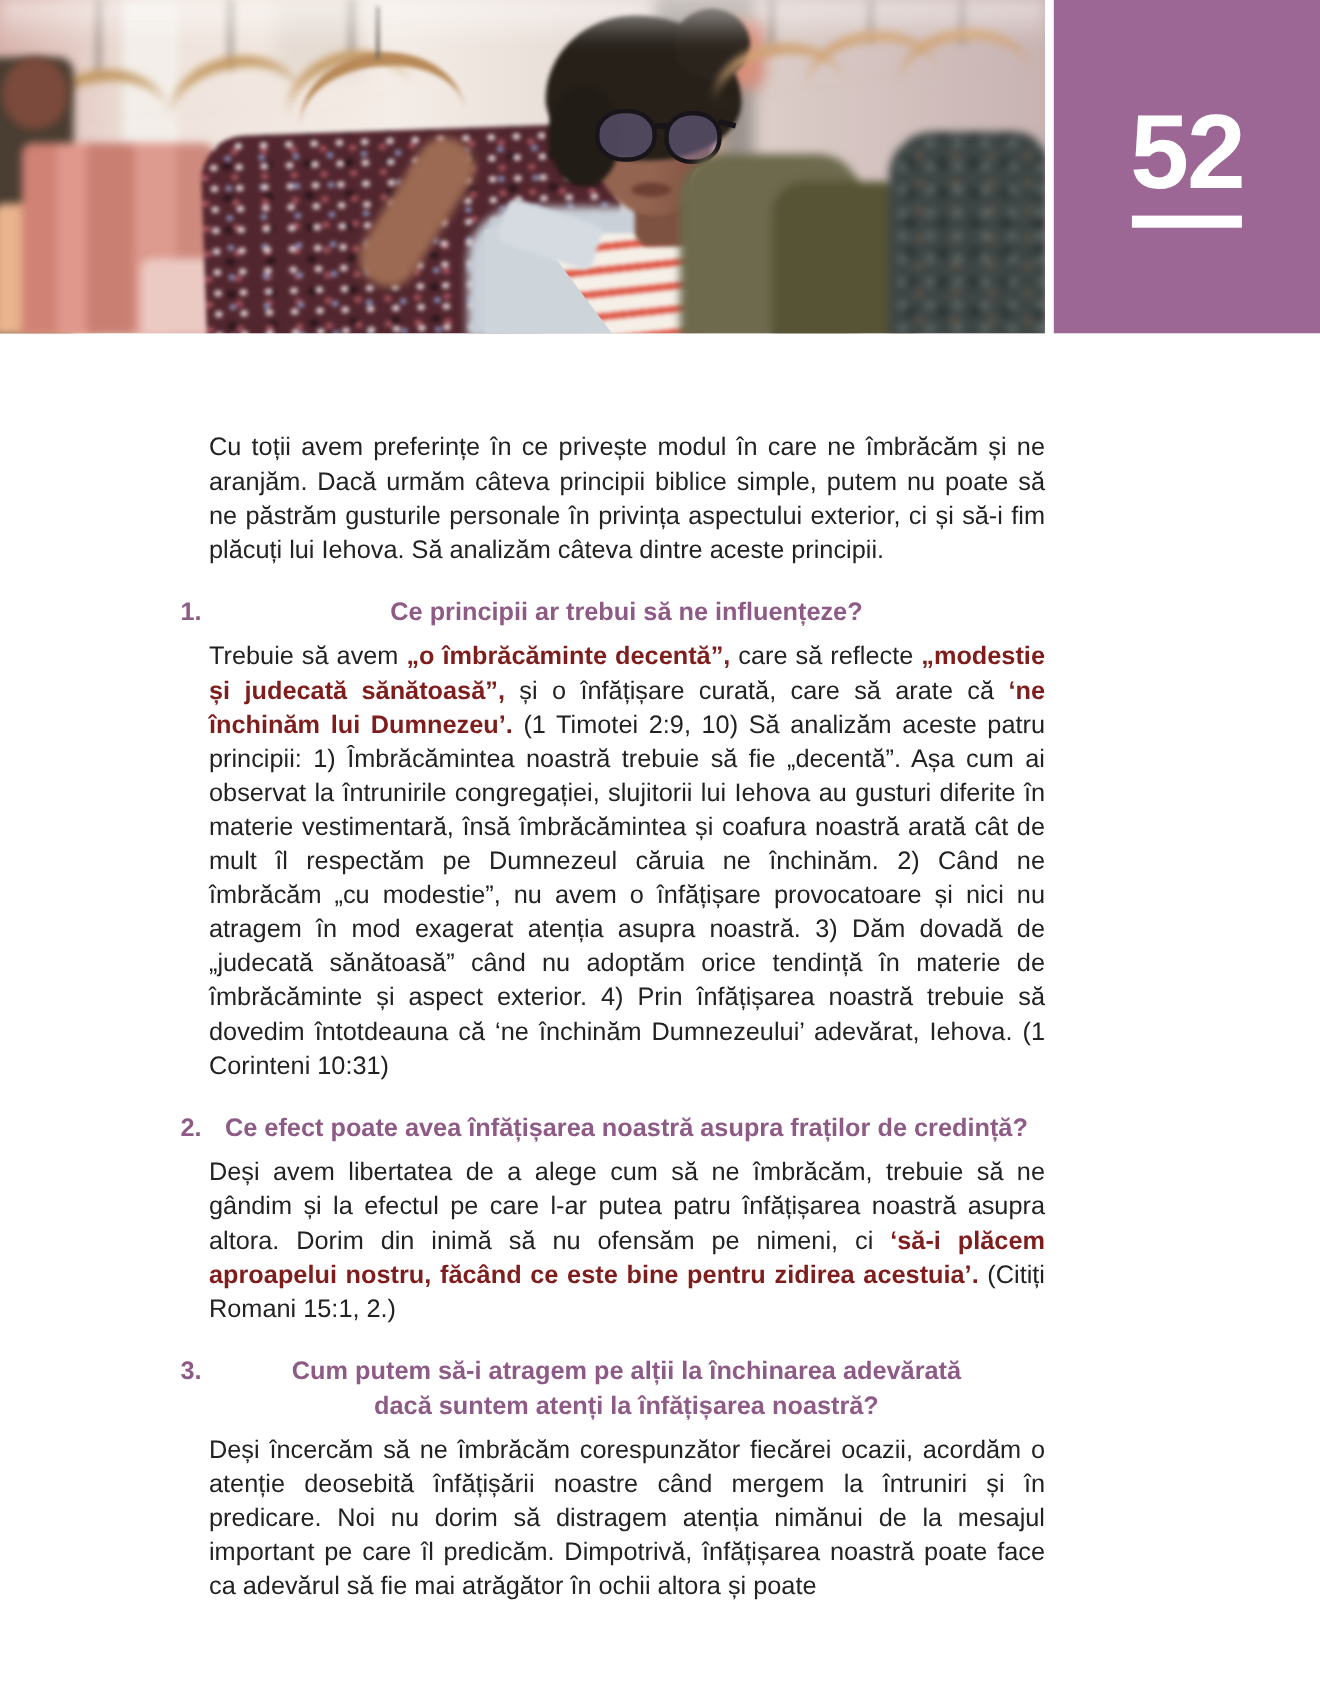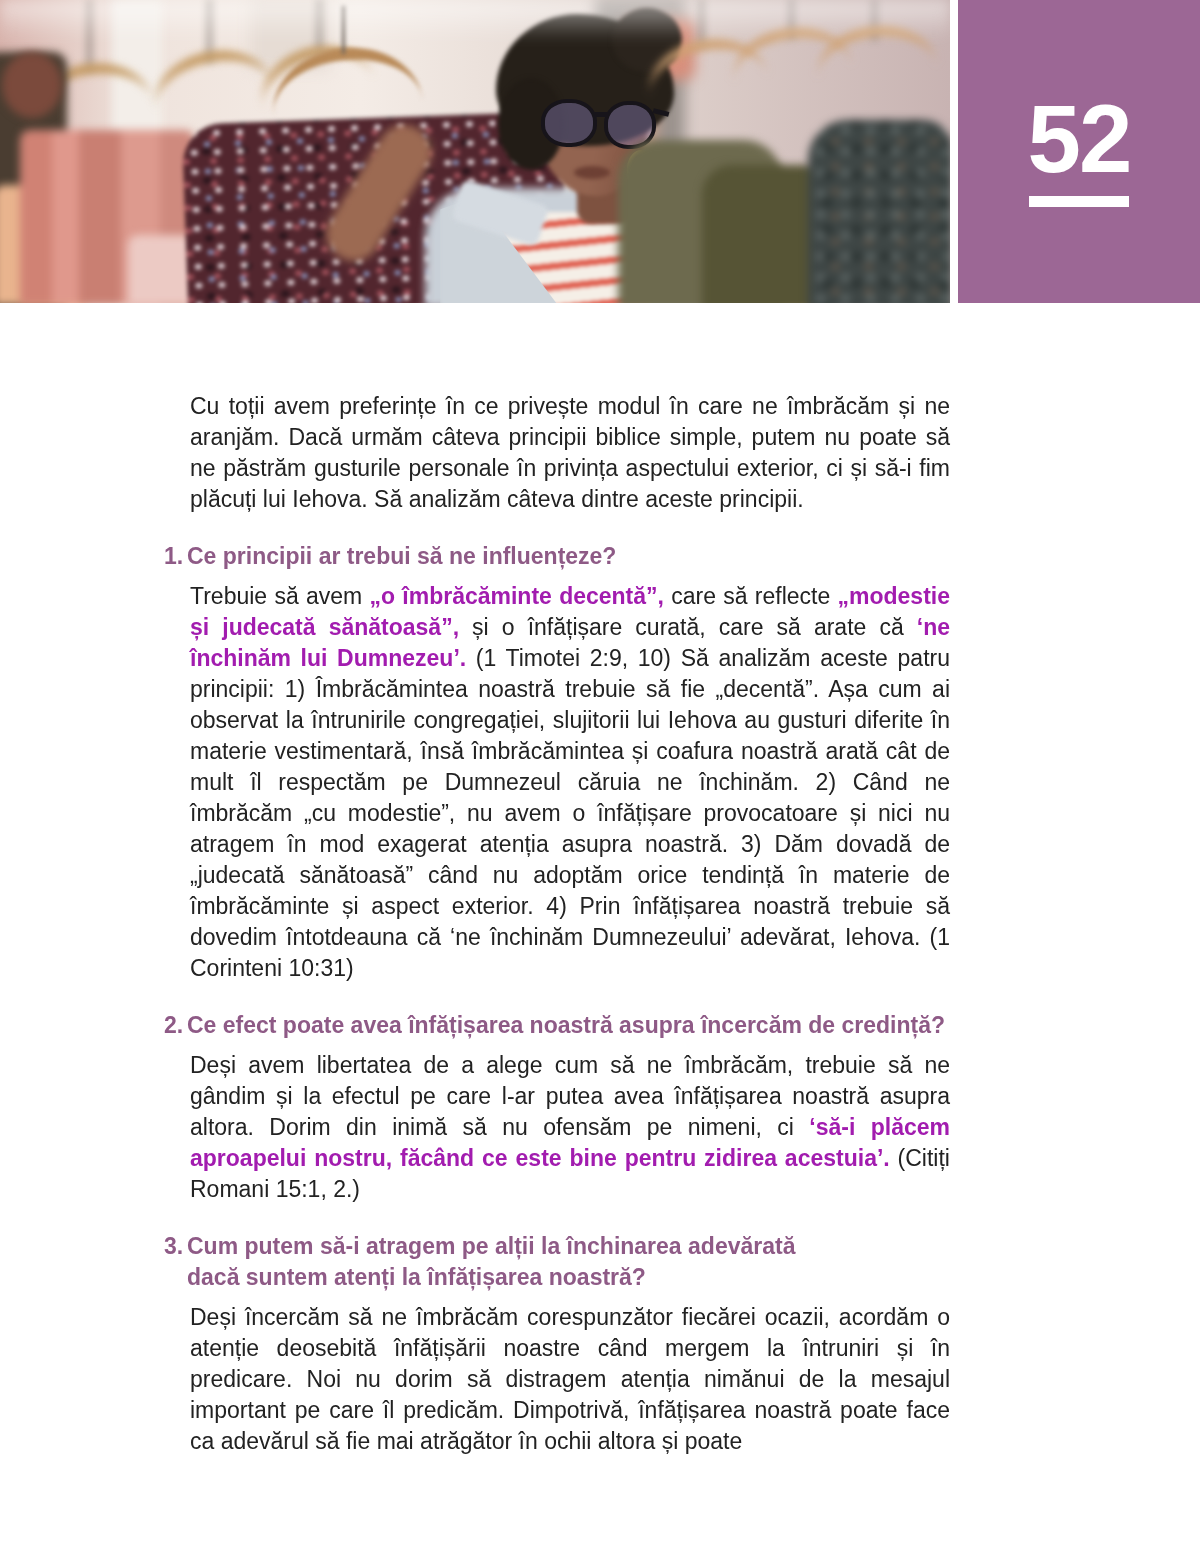--- a/index.html
+++ b/index.html
@@ -47,24 +47,24 @@
   }
 
   .badge{position:absolute;left:958px;top:0;width:242px;height:303px;background:var(--accent);
          display:flex;flex-direction:column;align-items:center;justify-content:center;padding-top:6px;}
   .lesson-number{color:#ffffff;font-weight:700;font-size:96px;line-height:0.78;letter-spacing:-2px;}
   .lesson-underline{width:100px;height:11px;background:#ffffff;margin-top:20px;}
 
   
   h1{margin:53px 0 27px 163px;font-size:45px;line-height:62px;font-weight:700;color:#1a1a1a;letter-spacing:-1px;}
   .body{width:760px;margin:0 0 26px 190px;font-size:23px;line-height:31px;text-align:justify;color:var(--ink);}
-  .body b{font-weight:700;color:#a21caf;}
+  .body b{font-weight:700;color:#7f1d1d;}
   .q{display:flex;width:788px;margin:26px 0 9px 164px;font-size:23px;line-height:31px;font-weight:700;color:var(--qcolor);}
   .qnum{flex:0 0 23px;}
-  .qtext{flex:1;}
+  .qtext{flex:1;text-align:center;}
 </style>
 </head>
 <body>
 
 <div class="page">
 
   <header class="hero">
     <div class="photo" role="img" aria-label="Blurred clothing-store scene: a woman with glasses and hoop earrings, wearing a light-gray jacket over a red-striped white top, examines a floral blouse on a wooden hanger among pink garments (left) and olive-green and dark floral coats (right), with blurred posters in the background">
 
       <div class="poster blurA" style="left:595px;top:0;width:90px;height:235px;">
@@ -131,23 +131,23 @@
   <main>
     <p class="body">Cu toții avem preferințe în ce privește modul în care ne îmbrăcăm și ne aranjăm. Dacă urmăm câteva principii biblice simple, putem nu poate să ne păstrăm gusturile personale în privința aspectului exterior, ci și să-i fim plăcuți lui Iehova. Să analizăm câteva dintre aceste principii.</p>
     <section id="sections">
         <div class="q">
           <span class="qnum">1.</span>
           <span class="qtext">Ce principii ar trebui să ne influențeze?</span>
         </div>
         <p class="body"><span>Trebuie să avem </span><b>„o îmbrăcăminte decentă”,</b><span> care să reflecte </span><b>„modestie și judecată sănătoasă”,</b><span> și o înfățișare curată, care să arate că </span><b>‘ne închinăm lui Dumnezeu’.</b><span> (1 Timotei 2:9, 10) Să analizăm aceste patru principii: 1) Îmbrăcămintea noastră trebuie să fie „decentă”. Așa cum ai observat la întrunirile congregației, slujitorii lui Iehova au gusturi diferite în materie vestimentară, însă îmbrăcămintea și coafura noastră arată cât de mult îl respectăm pe Dumnezeul căruia ne închinăm. 2) Când ne îmbrăcăm „cu modestie”, nu avem o înfățișare provocatoare și nici nu atragem în mod exagerat atenția asupra noastră. 3) Dăm dovadă de „judecată sănătoasă” când nu adoptăm orice tendință în materie de îmbrăcăminte și aspect exterior. 4) Prin înfățișarea noastră trebuie să dovedim întotdeauna că ‘ne închinăm Dumnezeului’ adevărat, Iehova. (1 Corinteni 10:31)</span></p>
         <div class="q">
           <span class="qnum">2.</span>
-          <span class="qtext">Ce efect poate avea înfățișarea noastră asupra încercăm de credință?</span>
+          <span class="qtext">Ce efect poate avea înfățișarea noastră asupra fraților de credință?</span>
         </div>
-        <p class="body"><span>Deși avem libertatea de a alege cum să ne îmbrăcăm, trebuie să ne gândim și la efectul pe care l-ar putea avea înfățișarea noastră asupra altora. Dorim din inimă să nu ofensăm pe nimeni, ci </span><b>‘să-i plăcem aproapelui nostru, făcând ce este bine pentru zidirea acestuia’.</b><span> (Citiți Romani 15:1, 2.)</span></p>
+        <p class="body"><span>Deși avem libertatea de a alege cum să ne îmbrăcăm, trebuie să ne gândim și la efectul pe care l-ar putea patru înfățișarea noastră asupra altora. Dorim din inimă să nu ofensăm pe nimeni, ci </span><b>‘să-i plăcem aproapelui nostru, făcând ce este bine pentru zidirea acestuia’.</b><span> (Citiți Romani 15:1, 2.)</span></p>
         <div class="q">
           <span class="qnum">3.</span>
           <span class="qtext">Cum putem să-i atragem pe alții la închinarea adevărată<br>dacă suntem atenți la înfățișarea noastră?</span>
         </div>
         <p class="body"><span>Deși încercăm să ne îmbrăcăm corespunzător fiecărei ocazii, acordăm o atenție deosebită înfățișării noastre când mergem la întruniri și în predicare. Noi nu dorim să distragem atenția nimănui de la mesajul important pe care îl predicăm. Dimpotrivă, înfățișarea noastră poate face ca adevărul să fie mai atrăgător în ochii altora și poate </span></p>
       </section>
   </main>
 
 </div>
 

